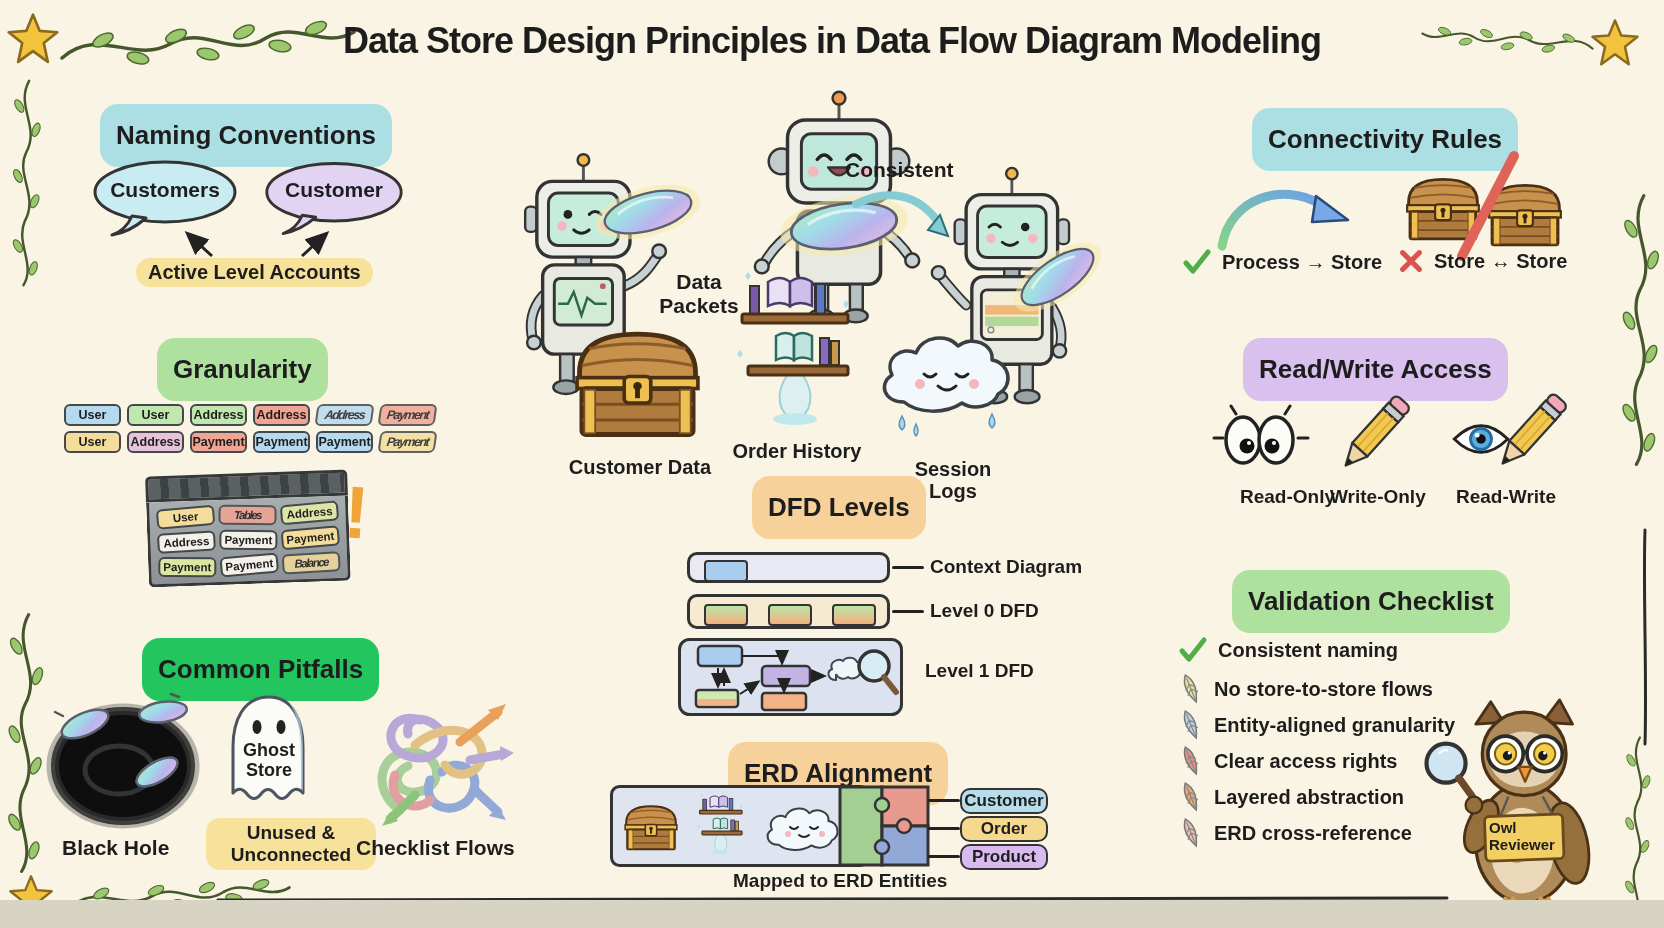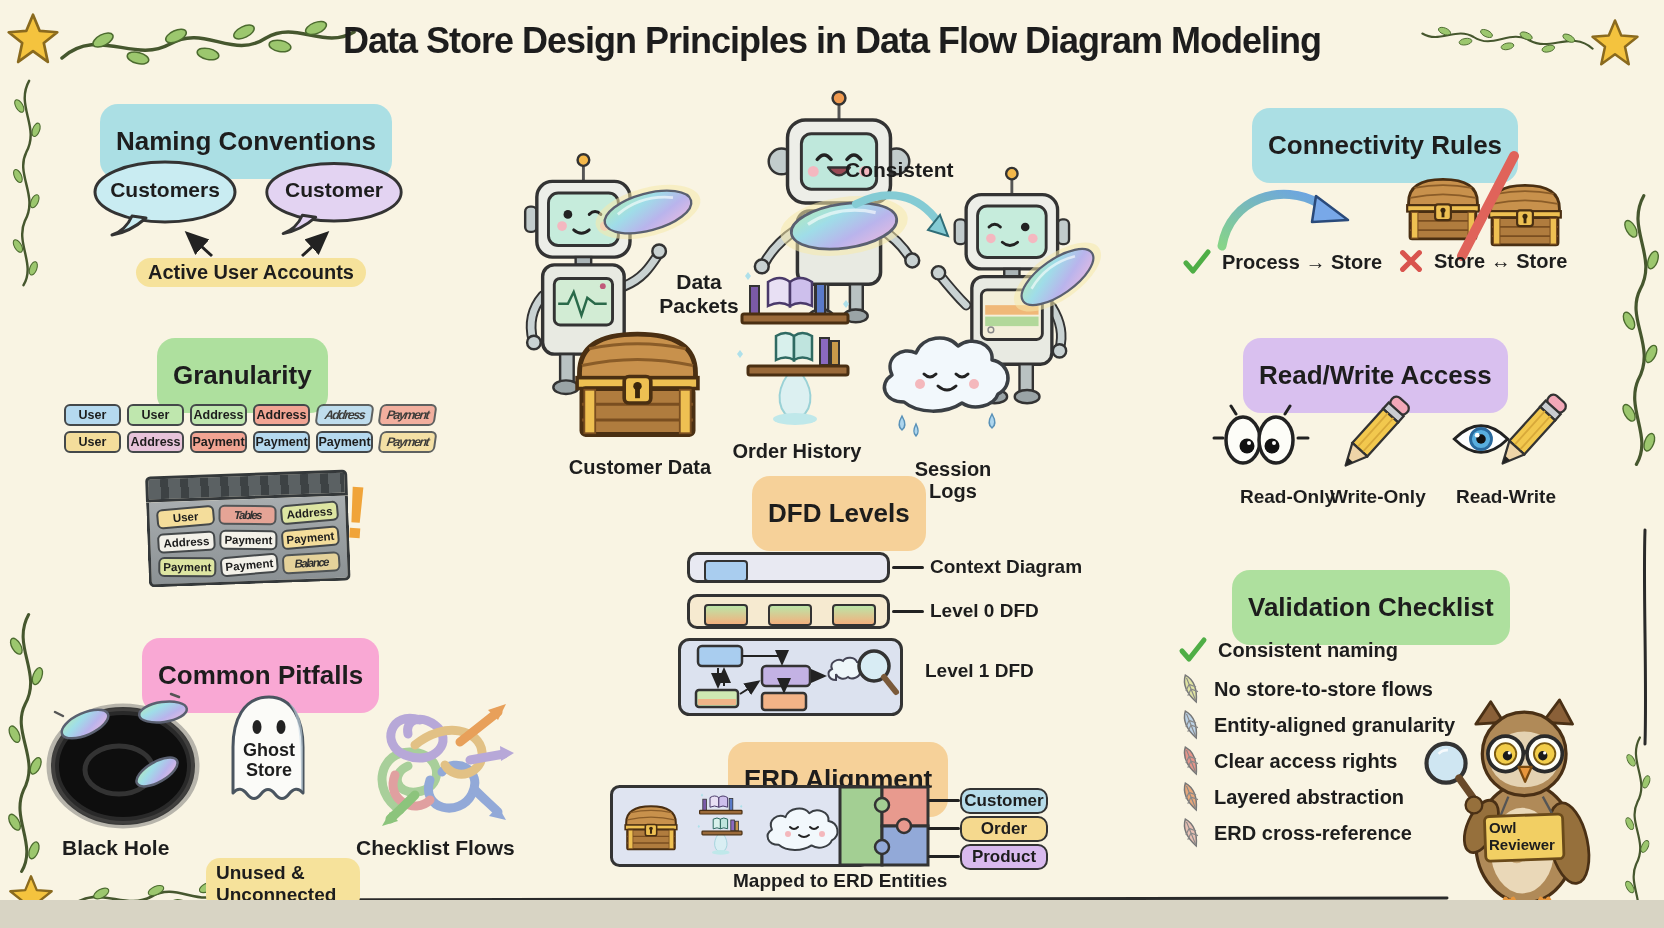--- a/index.html
+++ b/index.html
@@ -1,21 +1,21 @@
 <!DOCTYPE html>
 <html><head>
 <meta charset="utf-8">
 <style>
   html,body{margin:0;padding:0;background:#d8d4c4;}
   .canvas{position:relative;width:1664px;height:900px;background:#f9f4e3;overflow:hidden;
           font-family:Liberation Sans, sans-serif;color:#1d1d1d;}
   .abs{position:absolute;}
   .t{font-weight:bold;color:#1d1d1d;line-height:1.12;}
-  .hl{border-radius:18px;padding:22px 16px;font-weight:bold;white-space:nowrap;display:inline-block;}
-  .hl-teal{background:#abdfe4;} .hl-green{background:#aee09e;} .hl-pink{background:#f9a8d4;}
+  .hl{border-radius:18px;padding:16px 16px;font-weight:bold;white-space:nowrap;display:inline-block;}
+  .hl-teal{background:#abdfe4;} .hl-green{background:#aee09e;} .hl-pink{background:#22c55e;}
   .hl-orange{background:#f6d199;} .hl-purple{background:#d9c0ef;} .hl-yellow{background:#f6e29b;}
   .hdr{font-size:26px;}
   .title{left:120px;right:120px;top:20px;text-align:center;font-size:36px;font-weight:800;letter-spacing:-1px;}
   .chip{display:inline-block;width:57px;border:2px solid #44484a;border-radius:6px;font-size:12.5px;
         font-weight:bold;text-align:center;padding:2px 0;background:#eee;box-sizing:border-box;}
   .c-blue{background:#b5d9ef;} .c-green{background:#bfe7ae;} .c-red{background:#f1a493;}
   .c-yellow{background:#f4dd9b;} .c-pink{background:#e7c3da;} .c-white{background:#f3f1e9;} .c-yg{background:#dde5a2;}
   .scrib{font-style:italic;letter-spacing:-1.5px;transform:skewX(-8deg);opacity:.85;}
   .chiprow{display:flex;gap:6px;}
   .crate{width:202px;transform:rotate(-2deg);}
@@ -169,21 +169,21 @@
   <div class="abs t" style="left:90px;top:178px;width:150px;text-align:center;font-size:21px">Customers</div>
   <svg class="abs" style="left:262px;top:156px;width:144px;height:84px" viewBox="0 0 150 84">
     <ellipse cx="75" cy="36" rx="70" ry="30" fill="#e3d3f2" stroke="#333" stroke-width="3"></ellipse>
     <path d="M42,60 Q36,74 22,79 Q40,76 56,62 Z" fill="#e3d3f2" stroke="#333" stroke-width="3" stroke-linejoin="round"></path>
   </svg>
   <div class="abs t" style="left:262px;top:178px;width:144px;text-align:center;font-size:21px">Customer</div>
   <svg class="abs" style="left:152px;top:224px;width:210px;height:34px" viewBox="0 0 210 34">
     <path d="M60,32 L36,10" stroke="#222" stroke-width="3" fill="none" marker-end="url(#mk)"></path>
     <path d="M150,32 L174,10" stroke="#222" stroke-width="3" fill="none" marker-end="url(#mk)"></path>
   </svg>
-  <div class="abs hl hl-yellow" style="left:136px;top:258px;font-size:20px;padding:3px 12px">Active User Accounts</div>
+  <div class="abs hl hl-yellow" style="left:136px;top:258px;font-size:20px;padding:3px 12px">Active Level Accounts</div>
 
   <div class="abs hl hl-green hdr" style="left:157px;top:338px">Granularity</div>
   <div class="abs chiprow" style="left:64px;top:404px">
     <span class="chip c-blue">User</span>
     <span class="chip c-green">User</span>
     <span class="chip c-green">Address</span>
     <span class="chip c-red">Address</span>
     <span class="chip c-blue scrib">Address</span>
     <span class="chip c-red scrib">Payment</span>
   </div>
@@ -223,21 +223,21 @@
     <path d="M10,22 l8,4 M126,4 l8,3" stroke="#555" stroke-width="2.5" stroke-linecap="round"></path>
   </svg>
   <div class="abs t" style="left:62px;top:836px;font-size:21px">Black Hole</div>
   <svg class="abs" style="left:213px;top:690px;width:112px;height:124px" viewBox="0 0 112 122">
     <path d="M56,6 C30,6 20,30 20,56 L20,102 Q27,94 34,103 Q41,112 48,103 Q55,94 62,103 Q69,112 76,103 Q83,94 90,102 L90,56 C90,30 80,6 56,6 Z" fill="#fbfbf8" stroke="#4a5560" stroke-width="3" stroke-linejoin="round"></path>
     <path d="M76,12 C86,24 88,46 88,98 L90,100 L90,56 C90,34 86,18 76,12 Z" fill="#ccdce8" opacity=".6"></path>
     <ellipse cx="44" cy="36" rx="4.5" ry="7" fill="#222"></ellipse>
       <ellipse cx="68" cy="36" rx="4.5" ry="7" fill="#222"></ellipse>
   </svg>
   <div class="abs t" style="left:226px;top:740px;width:86px;text-align:center;font-size:18px">Ghost Store</div>
-  <div class="abs hl hl-yellow" style="left:206px;top:858px;width:134px;font-size:19px;text-align:left;white-space:normal;padding:4px 10px;border-radius:14px">Unused &amp; Unconnected</div>
+  <div class="abs hl hl-yellow" style="left:206px;top:818px;width:134px;font-size:19px;text-align:center;white-space:normal;padding:4px 18px;border-radius:14px">Unused &amp; Unconnected</div>
   <svg class="abs" style="left:360px;top:688px;width:160px;height:144px" viewBox="0 0 160 140">
     <g fill="none" stroke-linecap="round" stroke-width="9">
       <path d="M40,120 C10,100 20,60 52,62 C84,64 84,100 56,102 C36,104 30,84 48,76" stroke="#a8cf9a"></path>
       <path d="M60,30 C30,20 20,55 45,65 C75,77 95,50 75,35 C60,24 45,30 48,44" stroke="#b7a8d8"></path>
       <path d="M70,90 C60,120 100,128 112,104 C124,80 95,66 82,82" stroke="#92a9d8"></path>
       <path d="M55,55 C85,30 120,40 122,62 C124,84 95,92 85,75" stroke="#e2c185"></path>
       <path d="M35,85 C25,110 55,125 70,110" stroke="#e0a0a0"></path>
       <path d="M100,52 C118,38 128,30 138,22" stroke="#e8a05a"></path>
       <path d="M110,70 L144,64" stroke="#b7a8d8"></path>
       <path d="M55,105 C45,115 38,122 30,129" stroke="#8cc47c"></path>

